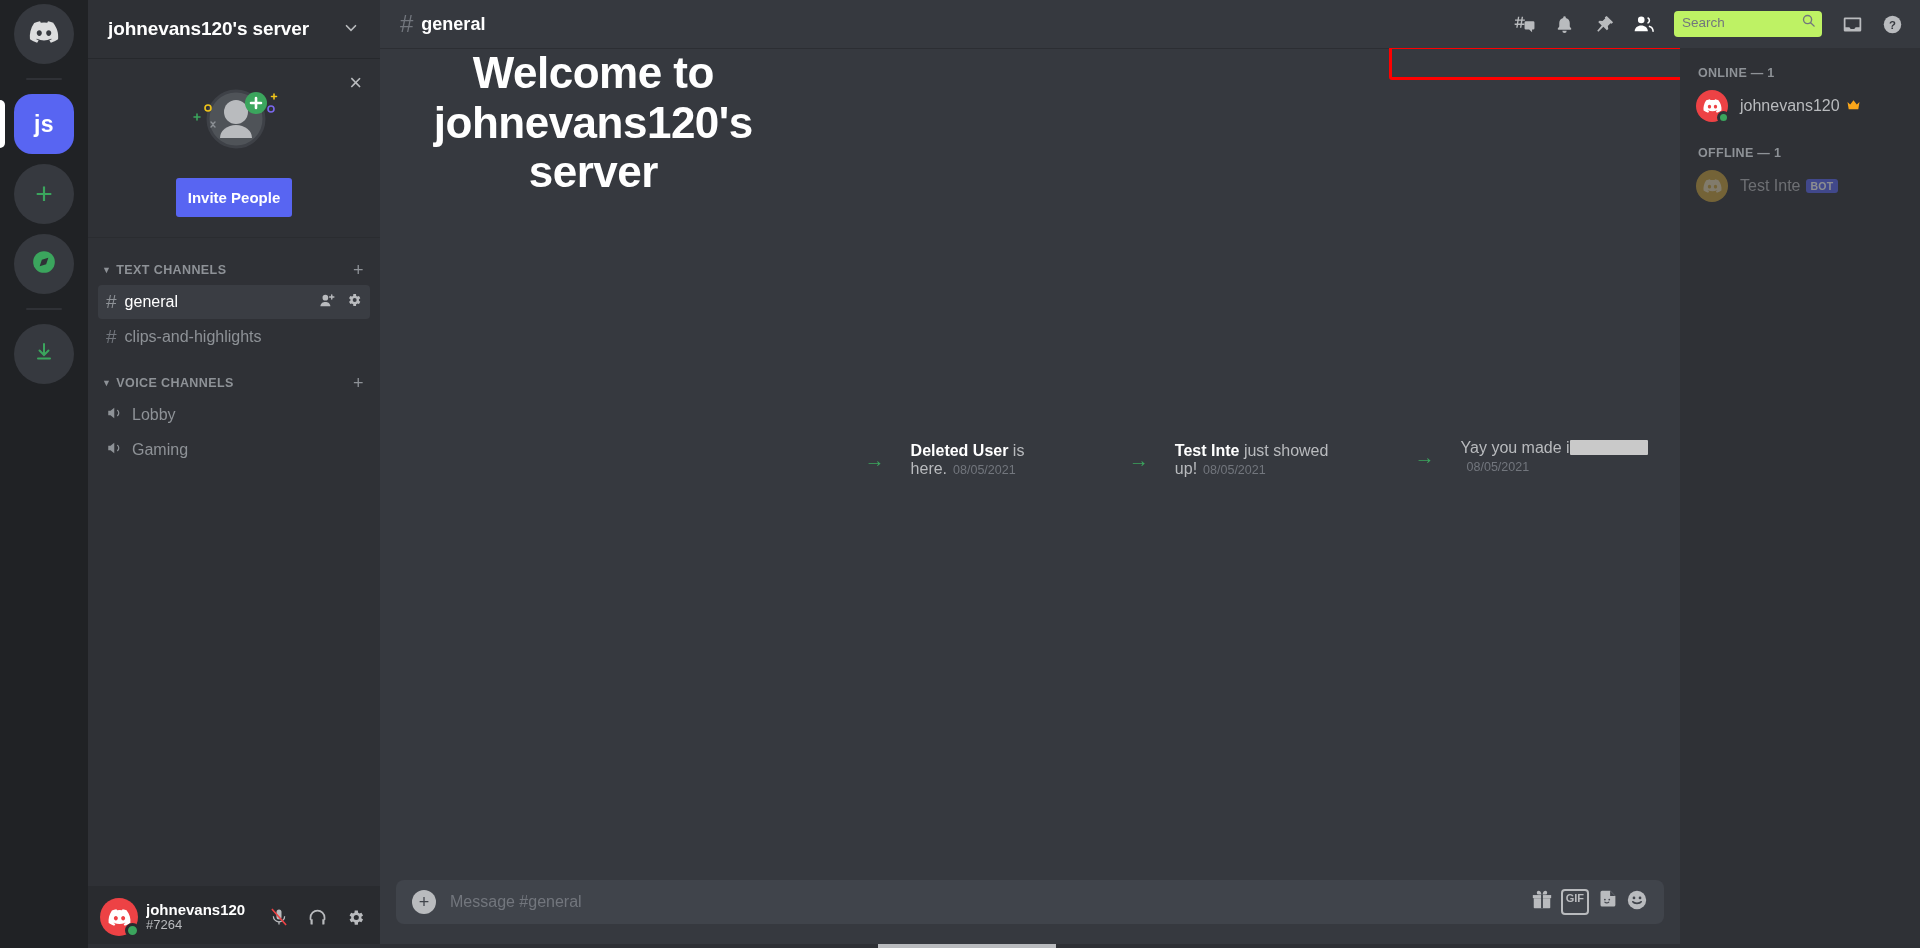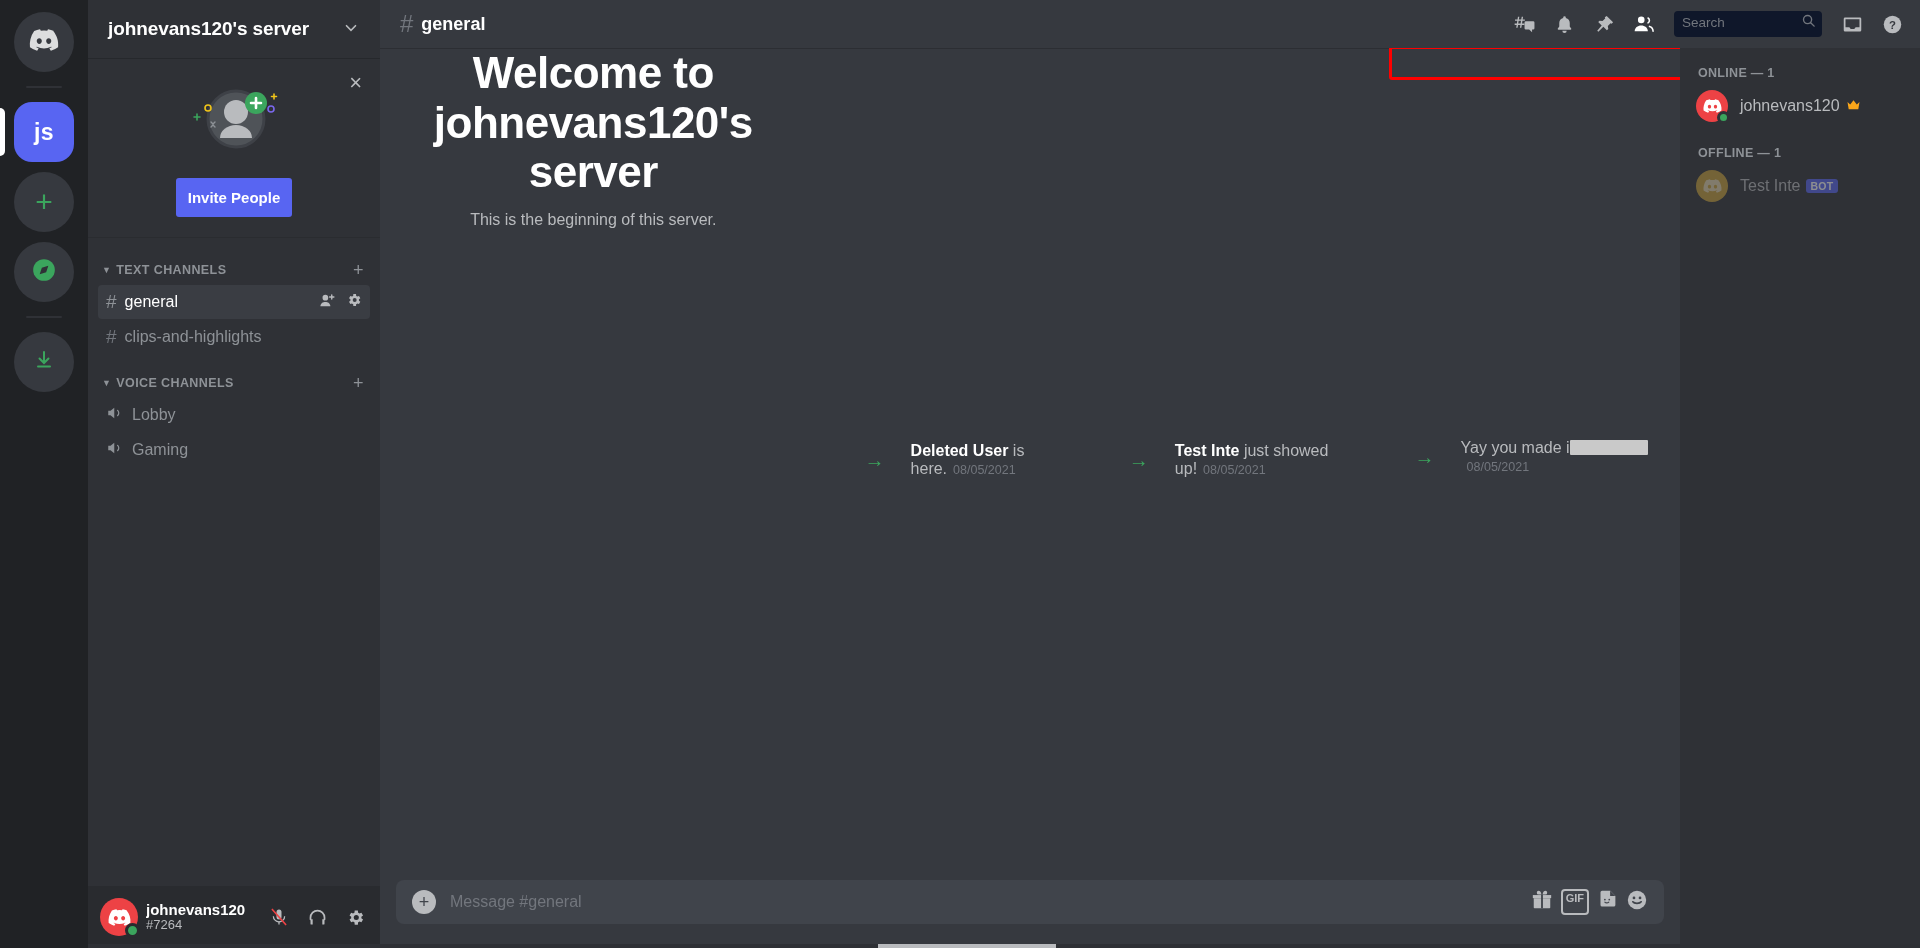--- a/index.html
+++ b/index.html
@@ -8,21 +8,21 @@
     background: #202225;
     font-family: "Liberation Sans", sans-serif;
     overflow: hidden;
   }
   .app { display: flex; width: 1920px; height: 948px; position: relative; }
 
   
   .rail {
     width: 88px; height: 752px; background: #202225;
     display: flex; flex-direction: column; align-items: center;
-    padding-top: 12px; gap: 10px; flex-shrink: 0;
+    padding-top: 4px; gap: 10px; flex-shrink: 0;
   }
   .pill-wrap { position: relative; width: 60px; height: 60px; display:flex; align-items:center; justify-content:center;}
   .pill {
     position: absolute; left: -18px; top: 50%; transform: translateY(-50%);
     width: 9px; border-radius: 0 5px 5px 0; background: #fff;
   }
   .pill.active { height: 48px; }
   .srv {
     width: 60px; height: 60px; border-radius: 50%;
     background: #36393f; display: flex; align-items: center; justify-content: center;
@@ -108,21 +108,21 @@
   .topbar {
     height: 48px; display: flex; align-items: center; padding: 0 10px 0 20px;
     box-shadow: 0 1px 0 rgba(4,4,5,.2); background: #36393f; flex-shrink: 0;
   }
   .topbar .hash { color: #72767d; font-size: 24px; margin-right: 8px; }
   .topbar .chname { color: #fff; font-size: 18px; font-weight: bold; }
   .topbar-right { margin-left: auto; display: flex; align-items: center; gap: 4px; }
   .tb-icon { width: 36px; height: 36px; display: flex; align-items: center;
              justify-content: center; color: #b9bbbe; cursor: pointer; border-radius: 4px;}
   .searchbox {
-    width: 148px; height: 26px; background: #0f172a; border-radius: 4px;
+    width: 148px; height: 26px; background: #bef264; border-radius: 4px;
     display: flex; align-items: center; padding: 0 6px 4px 8px; margin: 0 8px;
     color: #72767d; font-size: 13.5px; cursor: pointer;
   }
   .searchbox .sph { flex: 1; }
 
   .content { flex: 1; display: flex; min-height: 0; }
   .msgs { flex: 1; display: flex; flex-direction: column; min-width: 0; position: relative;}
   .msg-scroll { flex: 1; display: flex; flex-direction: row; justify-content: flex-end;
                 padding-bottom: 8px; overflow: hidden; }
   .welcome { text-align: center; padding: 0 20px; }
@@ -431,21 +431,20 @@
     <div class="content">
 
       <div class="msgs">
         <div class="msg-scroll">
 
           <div class="welcome">
             <h1>
               <span>Welcome to</span><br>
               <span>johnevans120's server</span>
             </h1>
-            <p>This is the beginning of this server.</p>
           </div>
 
           <div class="wdiv"></div>
 
           <div class="sysmsg">
             <span class="sys-arrow">→</span>
             <span class="sys-body">
               <b>Deleted User</b><span> is here.</span><span class="sys-ts">08/05/2021</span>
             </span>
           </div>

